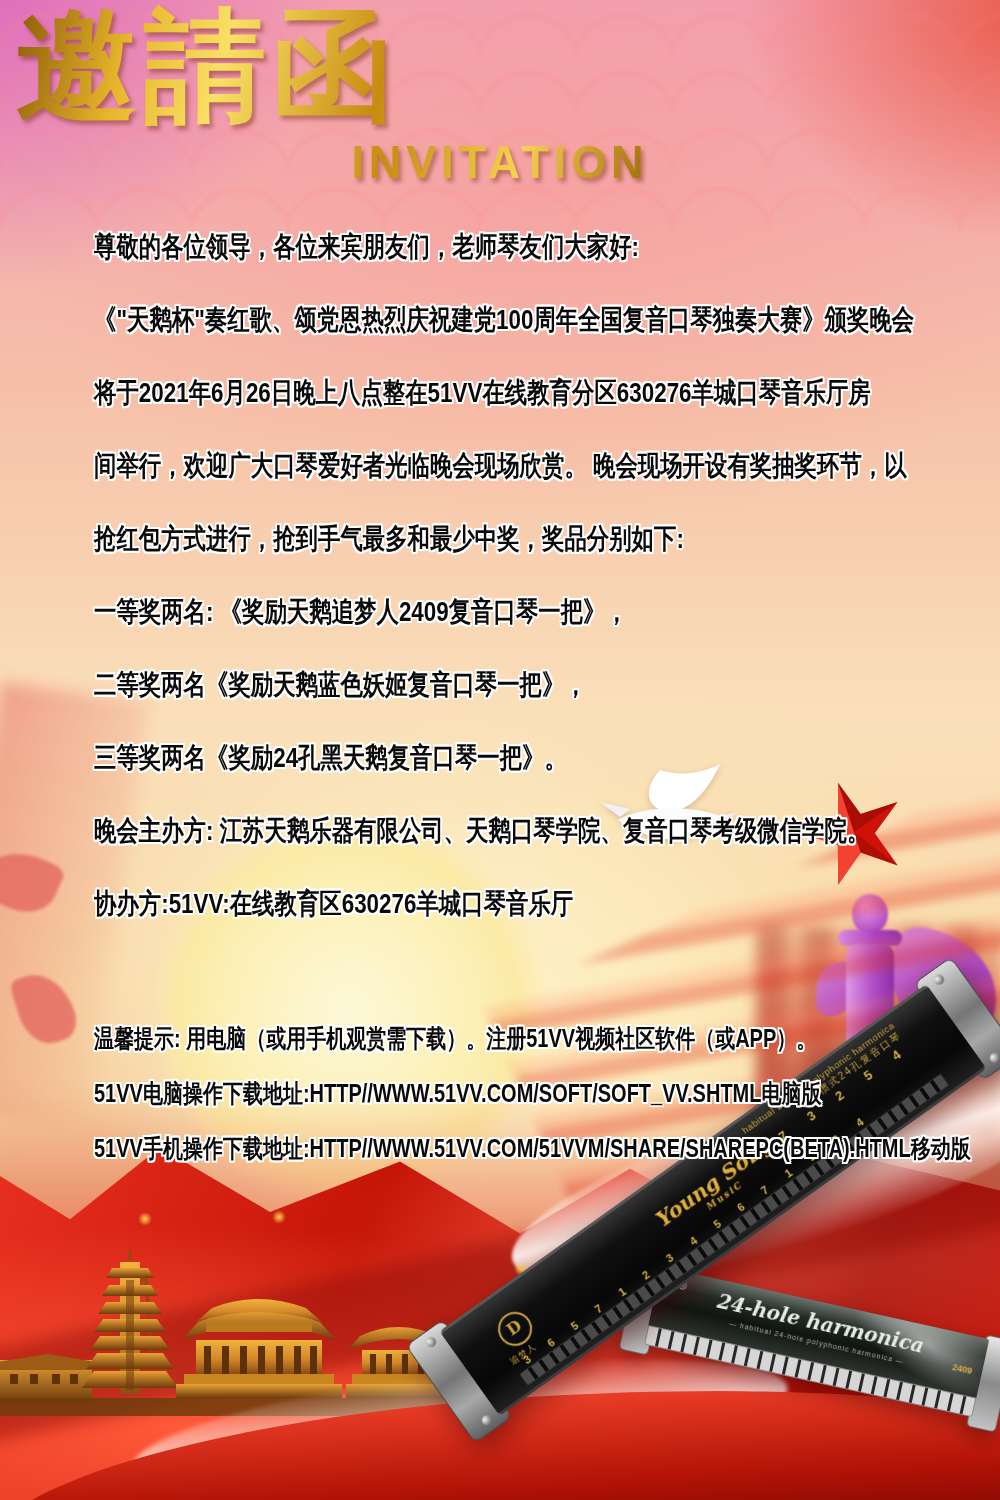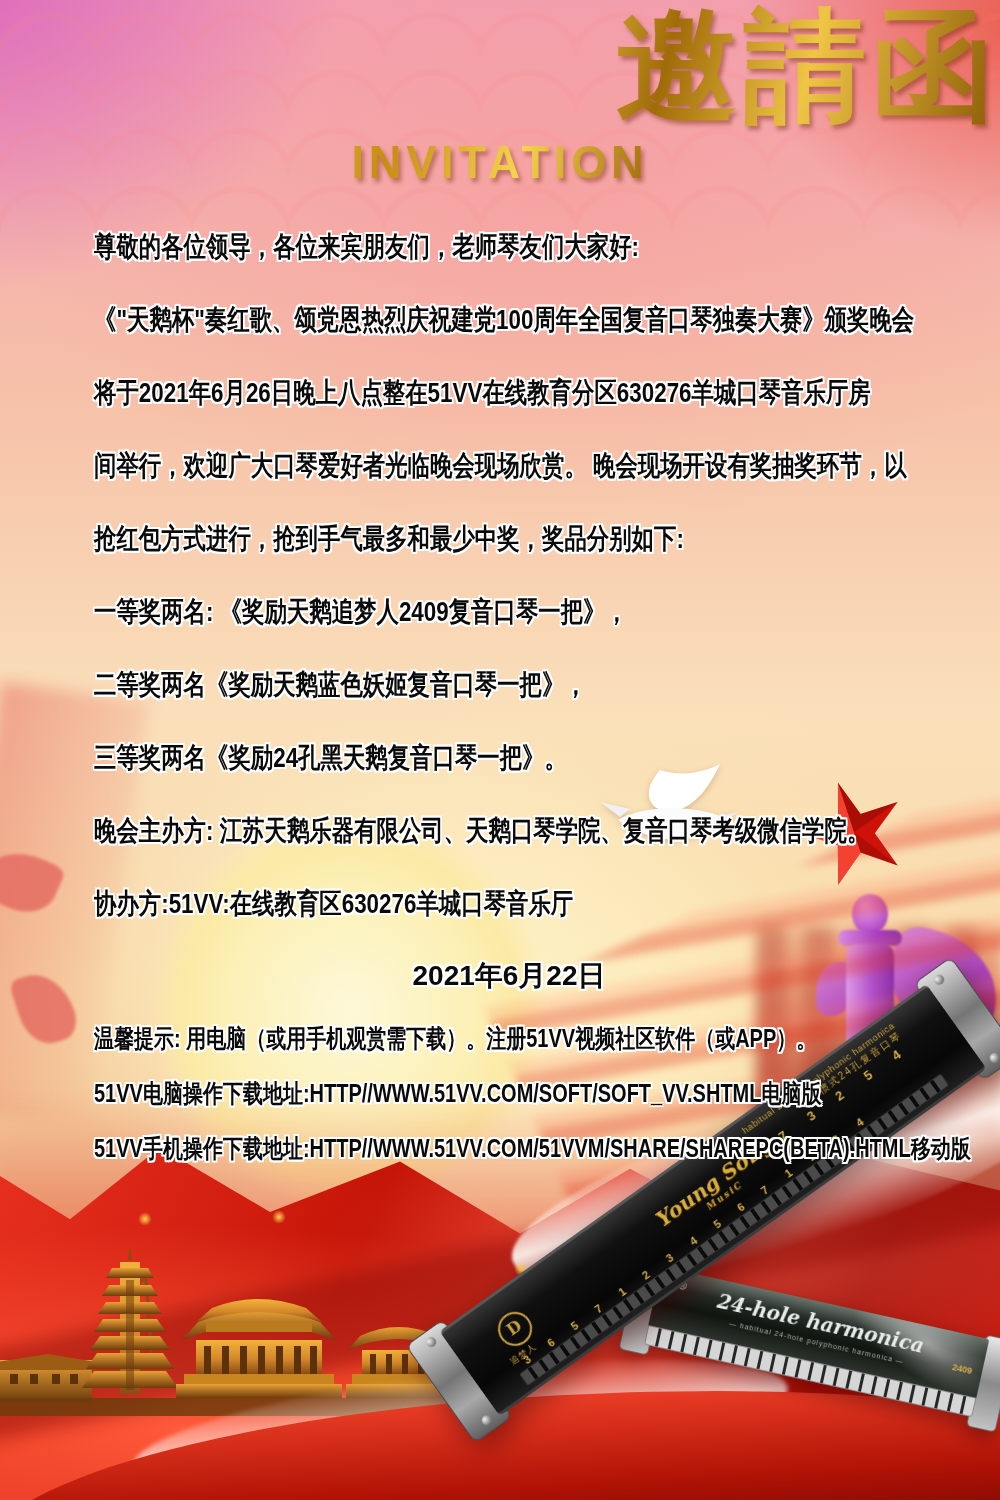--- a/index.html
+++ b/index.html
@@ -18,21 +18,21 @@
   
   .scallops{left:0;top:0;width:1000px;height:240px;opacity:.35;
     background-image:radial-gradient(circle at 50% 115%, rgba(255,255,255,0) 58%, rgba(255,130,130,.35) 60% 66%, rgba(255,255,255,0) 68%);
     background-size:96px 58px;}
   
   .goldtext{
     background:linear-gradient(105deg,#8a5a06 0%,#e7b62b 12%,#f9e064 22%,#c68c10 38%,#f5d34f 52%,#a06c08 66%,#eec544 80%,#8a5a06 100%);
     -webkit-background-clip:text;background-clip:text;color:transparent;
     filter:drop-shadow(3px 4px 2px rgba(120,40,10,.45));
   }
-  .title-main{left:0;right:0;top:2px;text-align:right;font-size:122px;font-weight:900;letter-spacing:6px;line-height:1.05;}
+  .title-main{left:16px;right:0;top:2px;text-align:left;font-size:122px;font-weight:900;letter-spacing:6px;line-height:1.05;}
   .title-sub{left:0;right:0;top:134px;text-align:center;font-size:47px;font-weight:900;letter-spacing:5px;transform:scaleX(.96);}
   
   .moon{left:152px;top:812px;width:396px;height:396px;border-radius:50%;
     background:radial-gradient(circle,#fdf8d8 0%,#fcf0b6 44%,#fbeaa6 60%,rgba(251,234,166,0) 71%);}
   .moon-glow{left:60px;top:760px;width:820px;height:520px;border-radius:50%;
     background:radial-gradient(ellipse,rgba(255,244,200,.55),rgba(255,244,200,0) 70%);}
   
   .petal{background:#e4685f;filter:blur(1.5px);opacity:.8;}
   .petal1{left:-18px;top:852px;width:76px;height:58px;border-radius:80% 20% 60% 40%;transform:rotate(24deg);}
   .petal2{left:18px;top:972px;width:54px;height:72px;border-radius:20% 80% 40% 60%;transform:rotate(-18deg);}
@@ -296,18 +296,17 @@
   <div class="txt" style="top:228px;">尊敬的各位领导，各位来宾朋友们，老师琴友们大家好:</div>
   <div class="txt" style="top:301px;">《"天鹅杯"奏红歌、颂党恩热烈庆祝建党100周年全国复音口琴独奏大赛》颁奖晚会</div>
   <div class="txt" style="top:374px;">将于2021年6月26日晚上八点整在51VV在线教育分区630276羊城口琴音乐厅房</div>
   <div class="txt" style="top:447px;">间举行，欢迎广大口琴爱好者光临晚会现场欣赏。 晚会现场开设有奖抽奖环节，以</div>
   <div class="txt" style="top:520px;">抢红包方式进行，抢到手气最多和最少中奖，奖品分别如下:</div>
   <div class="txt" style="top:593px;">一等奖两名: 《奖励天鹅追梦人2409复音口琴一把》，</div>
   <div class="txt" style="top:666px;">二等奖两名《奖励天鹅蓝色妖姬复音口琴一把》，</div>
   <div class="txt" style="top:739px;">三等奖两名《奖励24孔黑天鹅复音口琴一把》。</div>
   <div class="txt" style="top:812px;">晚会主办方: 江苏天鹅乐器有限公司、天鹅口琴学院、复音口琴考级微信学院。</div>
   <div class="txt" style="top:885px;">协办方:51VV:在线教育区630276羊城口琴音乐厅</div>
-  <div class="txt center" style="top:957px;">2021年6月22日</div>
   <div class="txt tip" style="top:1022px;">温馨提示: 用电脑（或用手机观赏需下载）。注册51VV视频社区软件（或APP）。</div>
   <div class="txt tip" style="top:1077px;">51VV电脑操作下载地址:HTTP//WWW.51VV.COM/SOFT/SOFT_VV.SHTML电脑版</div>
   <div class="txt tip" style="top:1132px;">51VV手机操作下载地址:HTTP//WWW.51VV.COM/51VVM/SHARE/SHAREPC(BETA).HTML移动版</div>
 
 </div>
 
 </body></html>

